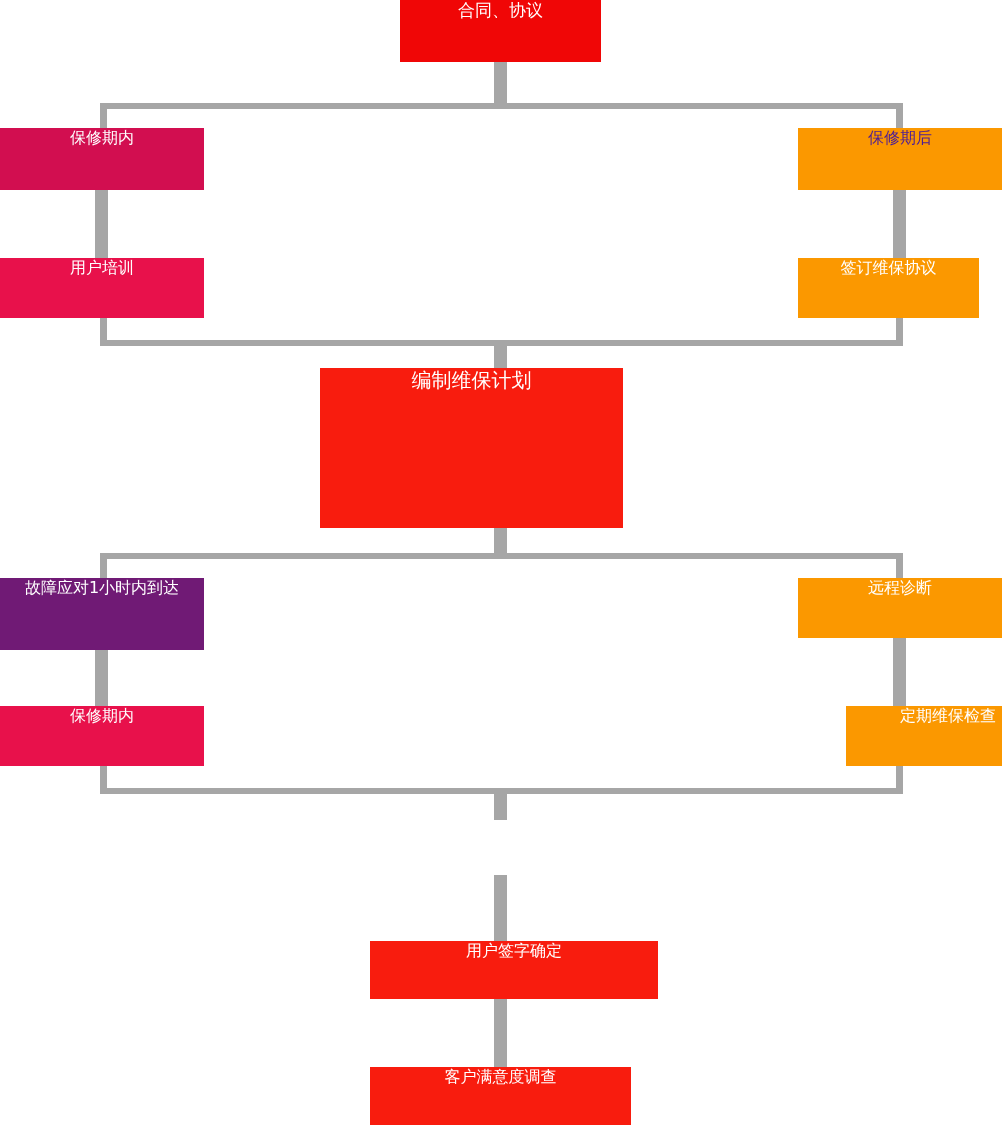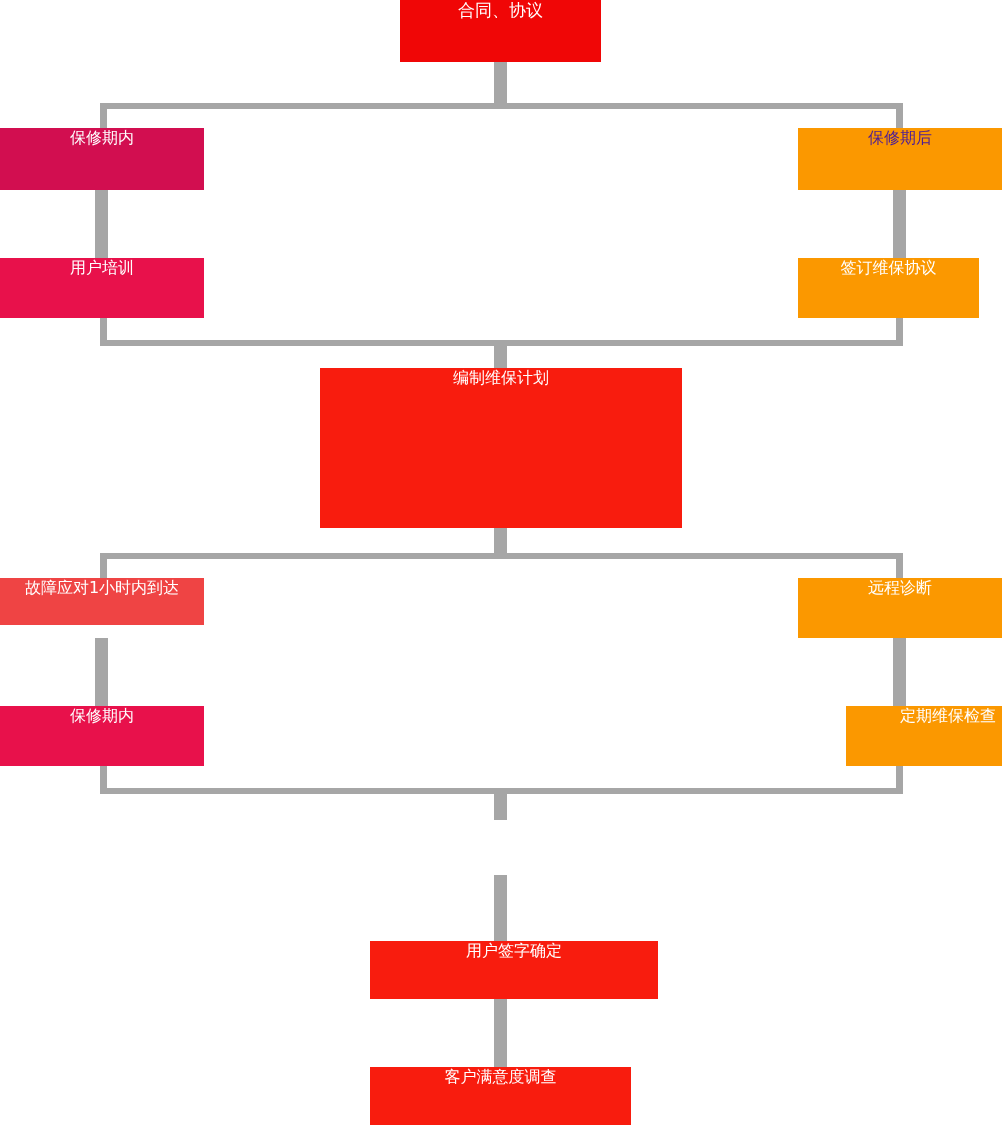--- a/index.html
+++ b/index.html
@@ -72,24 +72,24 @@
     </div>
     <div class="node" style="left: 798px; top: 128px; width: 204px; height: 62px; background: rgb(251, 152, 0); font-size: 16px; color: #4c1d95;">
       <span class="node-label">保修期后</span>
     </div>
     <div class="node" style="left: 0px; top: 258px; width: 204px; height: 60px; background: rgb(232, 17, 75); font-size: 16px; color: rgb(255, 255, 255);">
       <span class="node-label">用户培训</span>
     </div>
     <div class="node" style="left: 798px; top: 258px; width: 181px; height: 60px; background: rgb(251, 152, 0); font-size: 16px; color: rgb(255, 255, 255);">
       <span class="node-label">签订维保协议</span>
     </div>
-    <div class="node" style="left: 320px; top: 368px; width: 362px; height: 160px; background: rgb(248, 28, 14); font-size: 16px; color: rgb(255, 255, 255);">
+    <div class="node" style="left: 320px; top: 368px; width: 303px; height: 160px; background: rgb(248, 28, 14); font-size: 20px; color: rgb(255, 255, 255);">
       <span class="node-label">编制维保计划</span>
     </div>
-    <div class="node" style="left: 0px; top: 578px; width: 204px; height: 47px; background: #ef4444; font-size: 16px; color: rgb(255, 255, 255);">
+    <div class="node" style="left: 0px; top: 578px; width: 204px; height: 72px; background: #701a75; font-size: 16px; color: rgb(255, 255, 255);">
       <span class="node-label">故障应对1小时内到达</span>
     </div>
     <div class="node" style="left: 798px; top: 578px; width: 204px; height: 60px; background: rgb(251, 152, 0); font-size: 16px; color: rgb(255, 255, 255);">
       <span class="node-label">远程诊断</span>
     </div>
     <div class="node" style="left: 0px; top: 706px; width: 204px; height: 60px; background: rgb(232, 17, 75); font-size: 16px; color: rgb(255, 255, 255);">
       <span class="node-label">保修期内</span>
     </div>
     <div class="node" style="left: 798px; top: 706px; width: 204px; height: 60px; background: rgb(251, 152, 0); font-size: 16px; color: rgb(255, 255, 255); margin-left: 48px;">
       <span class="node-label">定期维保检查</span>

